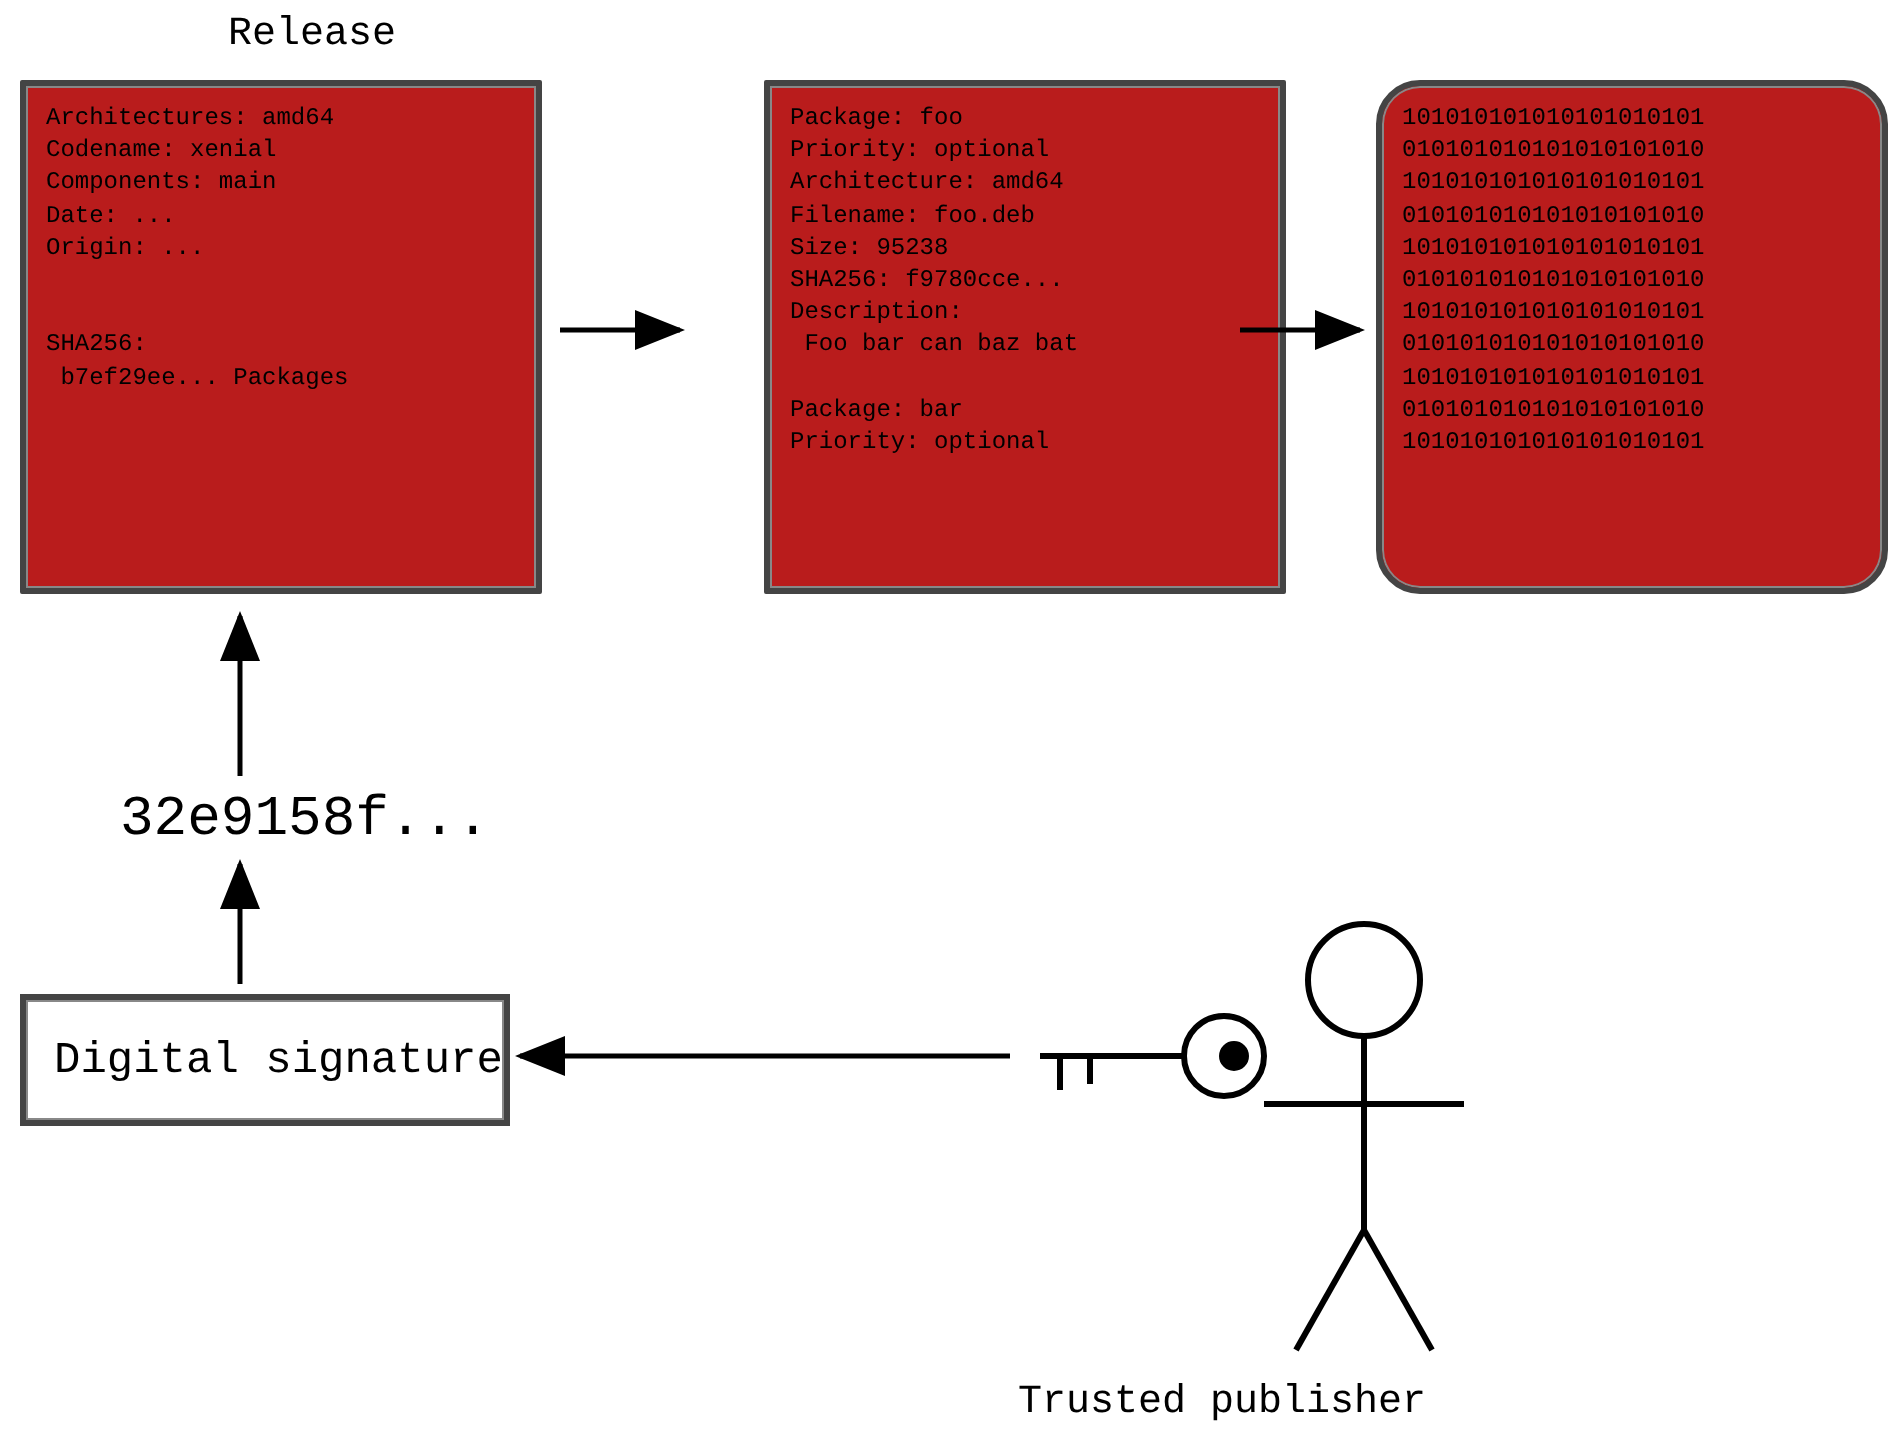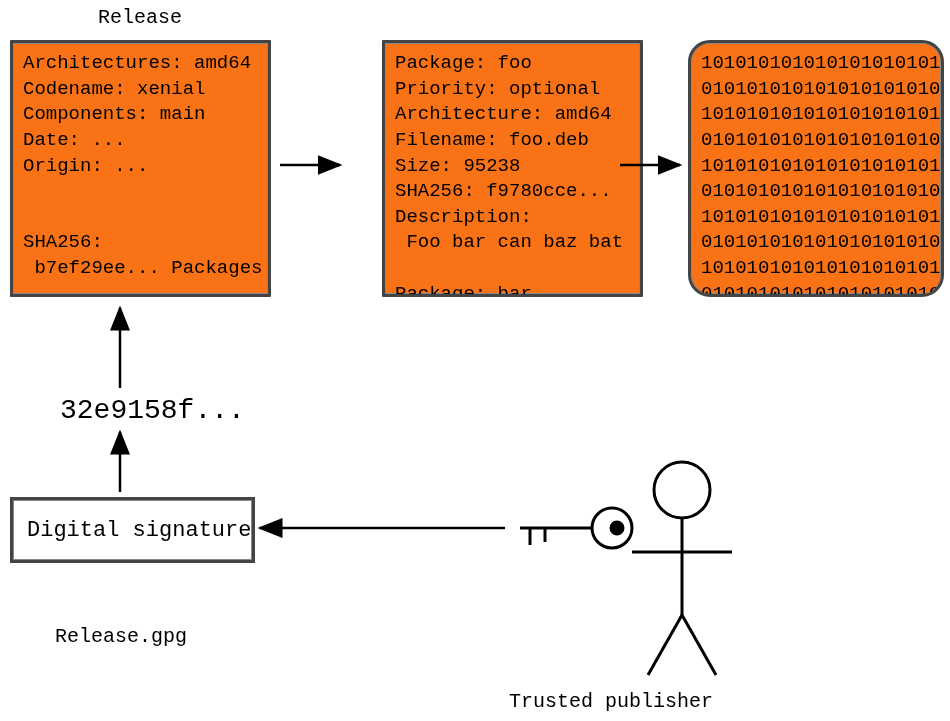--- a/index.html
+++ b/index.html
@@ -18,25 +18,25 @@
   .title {
     position: absolute;
     font-size: 20px;
     text-align: center;
   }
   .box {
     position: absolute;
     border: 3px solid #444;
     border-radius: 1px;
     box-shadow: 0 0 0 1px #888 inset;
-    background: #f97316;
+    background: #b91c1c;
     padding: 8px 10px;
     white-space: pre;
     line-height: 1.35;
-    font-size: 19px;
+    font-size: 12px;
     overflow: hidden;
   }
   .sigbox {
     position: absolute;
     border: 3px solid #444;
     box-shadow: 0 0 0 1px #888 inset;
     background: #fff;
     display: flex;
     align-items: center;
     padding-left: 14px;
@@ -55,21 +55,21 @@
     left: 0; top: 0;
     width: 950px; height: 721px;
     pointer-events: none;
   }
 </style>
 </head>
 <body>
 
 <div class="canvas">
 
-  <div class="title" style="left:80px; top:6px; width:120px;text-align:center;">Release</div>
+  <div class="title" style="left:96px; top:6px; width:120px;text-align:center;">Release</div>
 
   <div class="box" style="left:10px; top:40px; width:235px; height:235px;">Architectures: amd64
 Codename: xenial
 Components: main
 Date: ...
 Origin: ...
 
 
 SHA256:
  b7ef29ee... Packages</div>
@@ -95,21 +95,20 @@
 101010101010101010101
 010101010101010101010
 101010101010101010101
 010101010101010101010
 101010101010101010101</div>
 
   <div class="hashlabel" style="left:60px; top:395px;">32e9158f...</div>
 
   <div class="sigbox" style="left:10px; top:497px; width:225px; height:60px;">Digital signature</div>
 
-  <div class="caption" style="left:55px; top:625px;">Release.gpg</div>
 
   <div class="caption" style="left:509px; top:690px;">Trusted publisher</div>
 
   <svg class="overlay" viewBox="0 0 950 721" xmlns="http://www.w3.org/2000/svg">
     <defs>
       <marker id="arrowhead" markerWidth="10" markerHeight="8" refX="9" refY="4" orient="auto" markerUnits="strokeWidth">
         <path d="M0,0 L10,4 L0,8 Z" fill="#000"></path>
       </marker>
     </defs>
 

